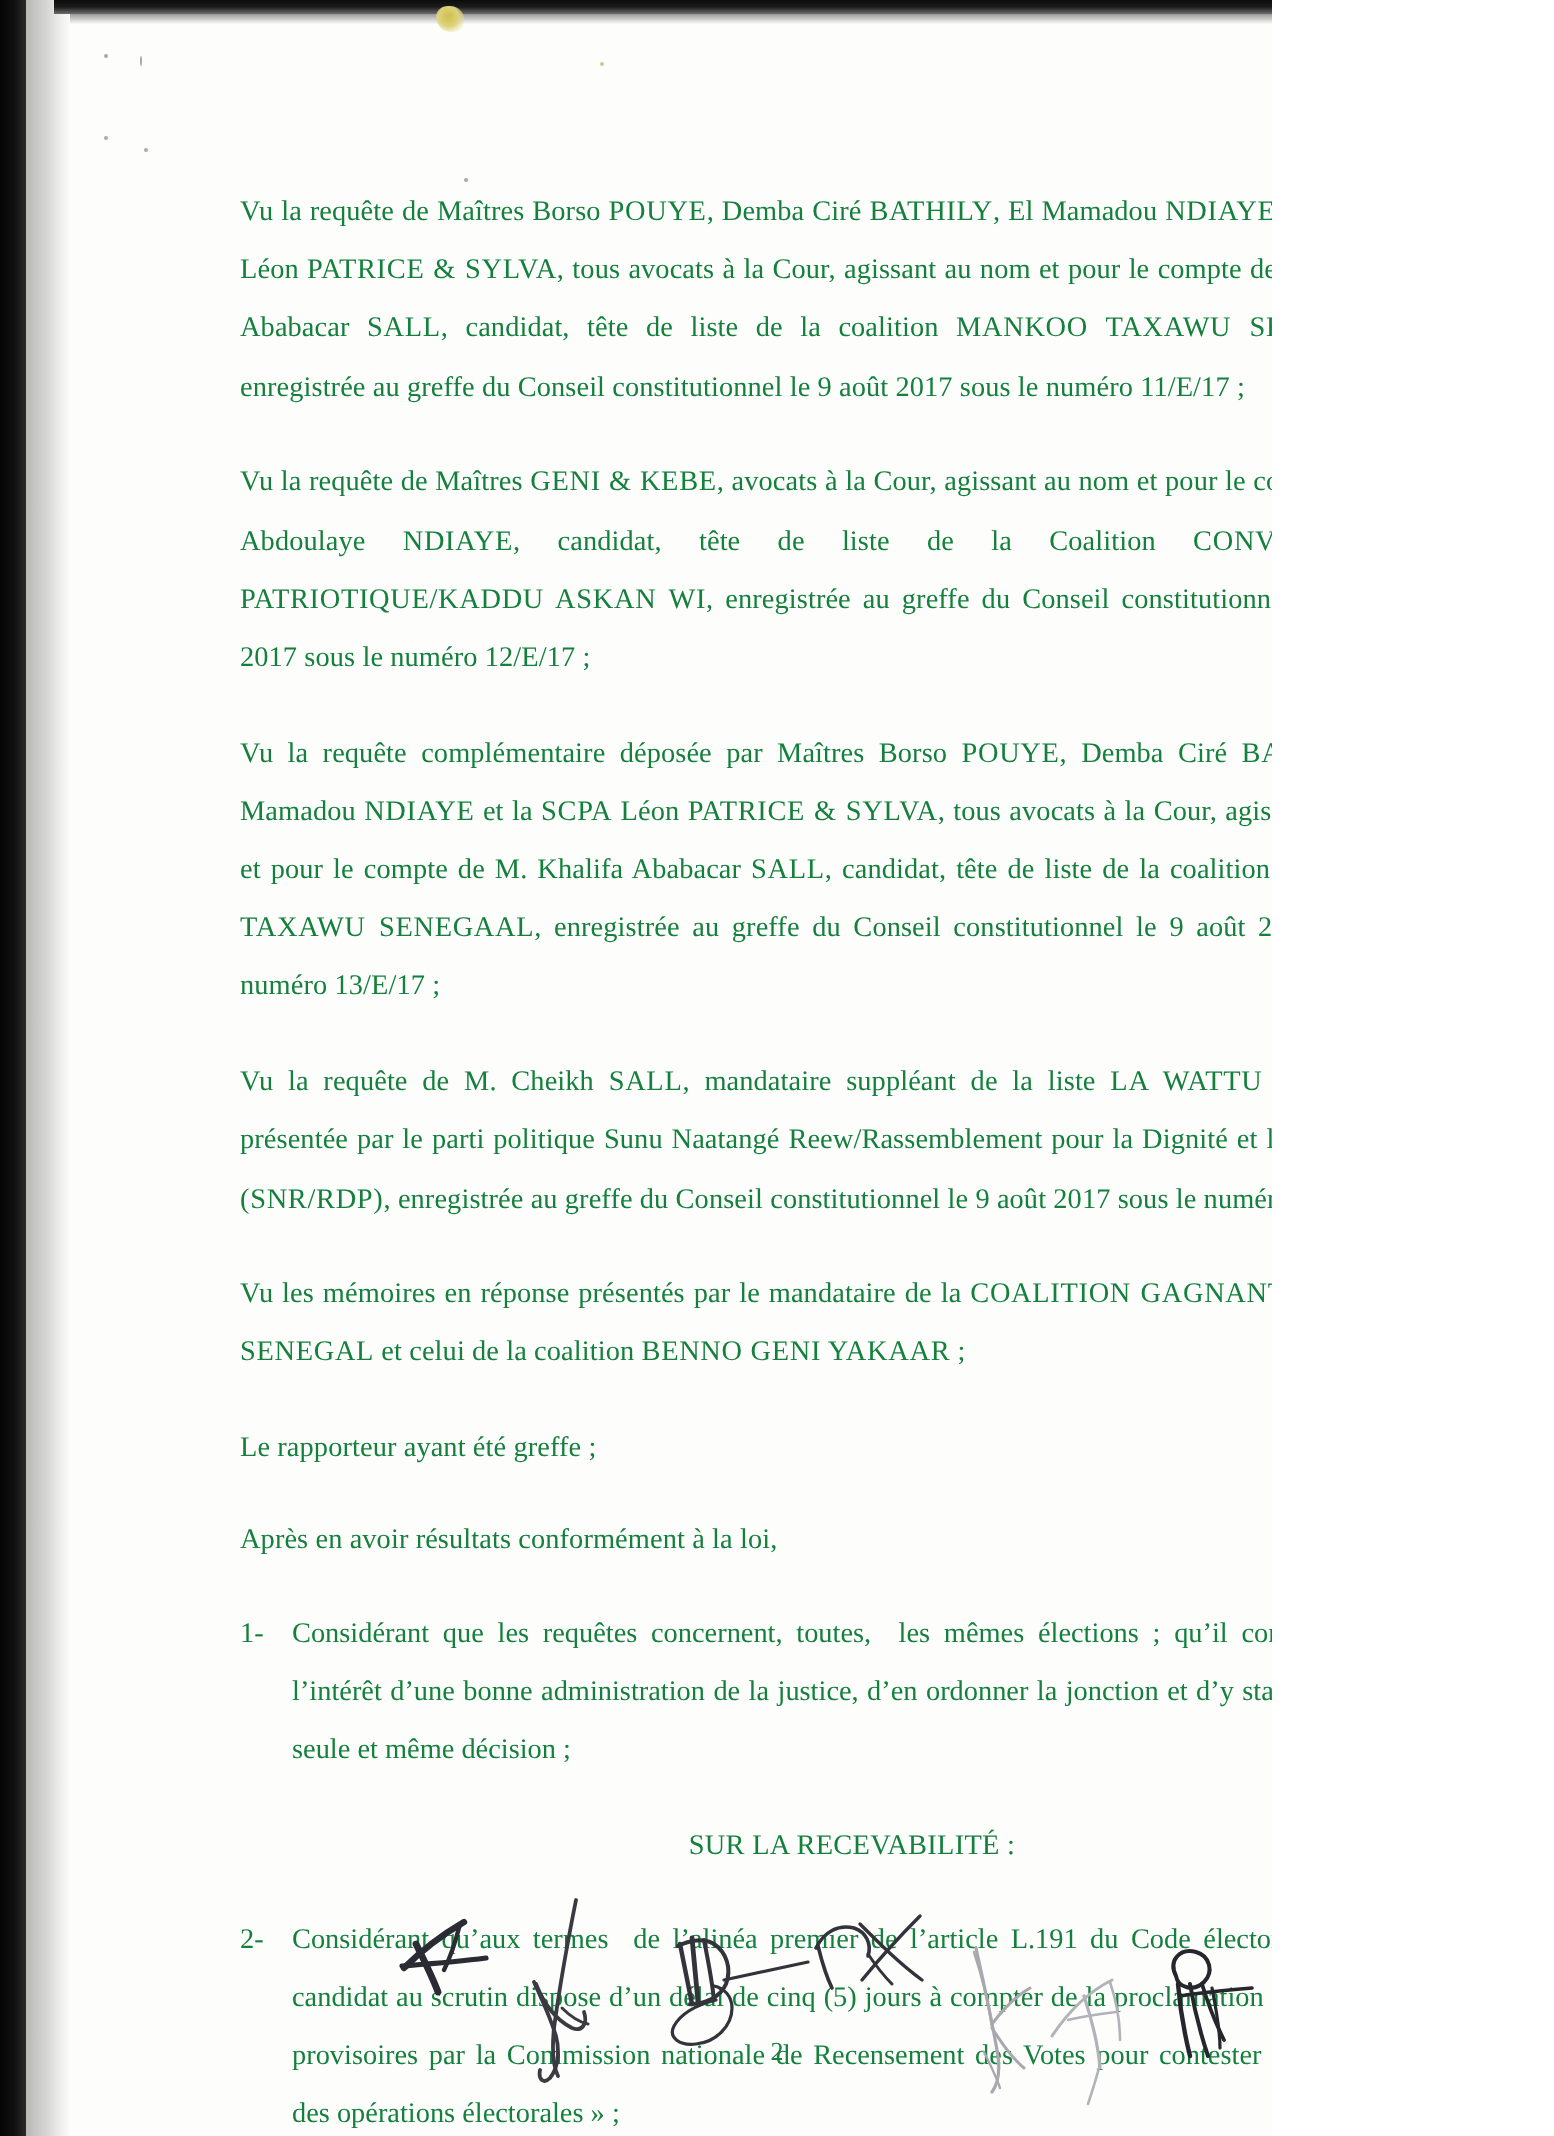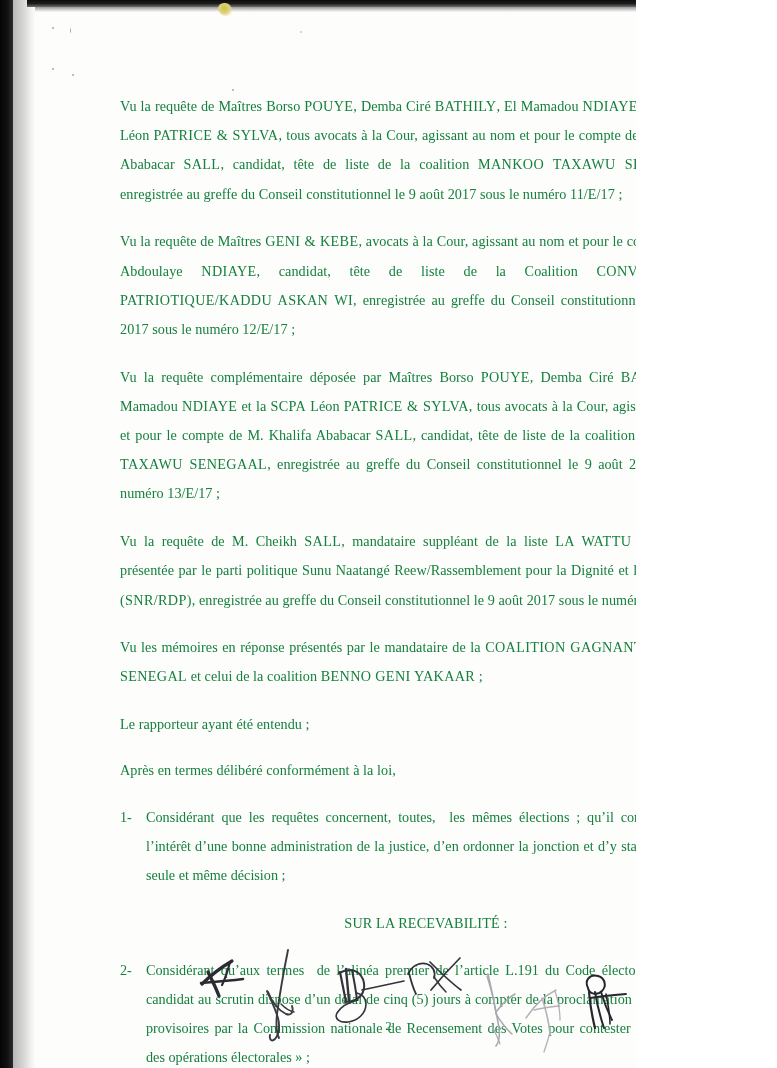--- a/index.html
+++ b/index.html
@@ -158,23 +158,23 @@
     <p class="para">Vu la requête de Maîtres Borso <span class="sc">POUYE</span>, Demba Ciré <span class="sc">BATHILY</span>, El Mamadou <span class="sc">NDIAYE</span> et la <span class="sc">SCPA</span> Léon <span class="sc">PATRICE &amp; SYLVA</span>, tous avocats à la Cour, agissant au nom et pour le compte de M. Khalifa Ababacar <span class="sc">SALL</span>, candidat, tête de liste de la coalition <span class="sc">MANKOO TAXAWU SENEGAAL</span>, enregistrée au greffe du Conseil constitutionnel le 9 août 2017 sous le numéro 11/E/17 ;</p>
 
     <p class="para">Vu la requête de Maîtres <span class="sc">GENI &amp; KEBE</span>, avocats à la Cour, agissant au nom et pour le compte de M. Abdoulaye <span class="sc">NDIAYE</span>, candidat, tête de liste de la Coalition <span class="sc">CONVERGENCE PATRIOTIQUE/KADDU ASKAN WI</span>, enregistrée au greffe du Conseil constitutionnel le 9 août 2017 sous le numéro 12/E/17 ;</p>
 
     <p class="para">Vu la requête complémentaire déposée par Maîtres Borso <span class="sc">POUYE</span>, Demba Ciré <span class="sc">BATHILY</span>, El Mamadou <span class="sc">NDIAYE</span> et la <span class="sc">SCPA</span> Léon <span class="sc">PATRICE &amp; SYLVA</span>, tous avocats à la Cour, agissant au nom et pour le compte de M. Khalifa Ababacar <span class="sc">SALL</span>, candidat, tête de liste de la coalition <span class="sc">MANKOO TAXAWU SENEGAAL</span>, enregistrée au greffe du Conseil constitutionnel le 9 août 2017 sous le numéro 13/E/17 ;</p>
 
     <p class="para">Vu la requête de M. Cheikh <span class="sc">SALL</span>, mandataire suppléant de la liste <span class="sc">LA WATTU RUPTURE</span> présentée par le parti politique Sunu Naatangé Reew/Rassemblement pour la Dignité et la Prospérité <span class="sc">(SNR/RDP)</span>, enregistrée au greffe du Conseil constitutionnel le 9 août 2017 sous le numéro 14/E/17 ;</p>
 
     <p class="para">Vu les mémoires en réponse présentés par le mandataire de la <span class="sc">COALITION GAGNANTE/WATTU SENEGAL</span> et celui de la coalition <span class="sc">BENNO GENI YAKAAR</span> ;</p>
 
-    <p class="para tight">Le rapporteur ayant été entendu ;</p>
-
-    <p class="para tight">Après en termes délibéré conformément à la loi,</p>
+    <p class="para tight">Le rapporteur ayant été greffe ;</p>
+
+    <p class="para tight">Après en avoir résultats conformément à la loi,</p>
 
     <div class="item">
       <span class="item-num">1-</span>
       <span>Considérant que les requêtes concernent, toutes,&nbsp; les mêmes élections ; qu’il convient, dans l’intérêt d’une bonne administration de la justice, d’en ordonner la jonction et d’y statuer par une seule et même décision ;</span>
     </div>
 
     <div class="subhead">SUR LA RECEVABILITÉ :</div>
 
     <div class="item">
       <span class="item-num">2-</span>

